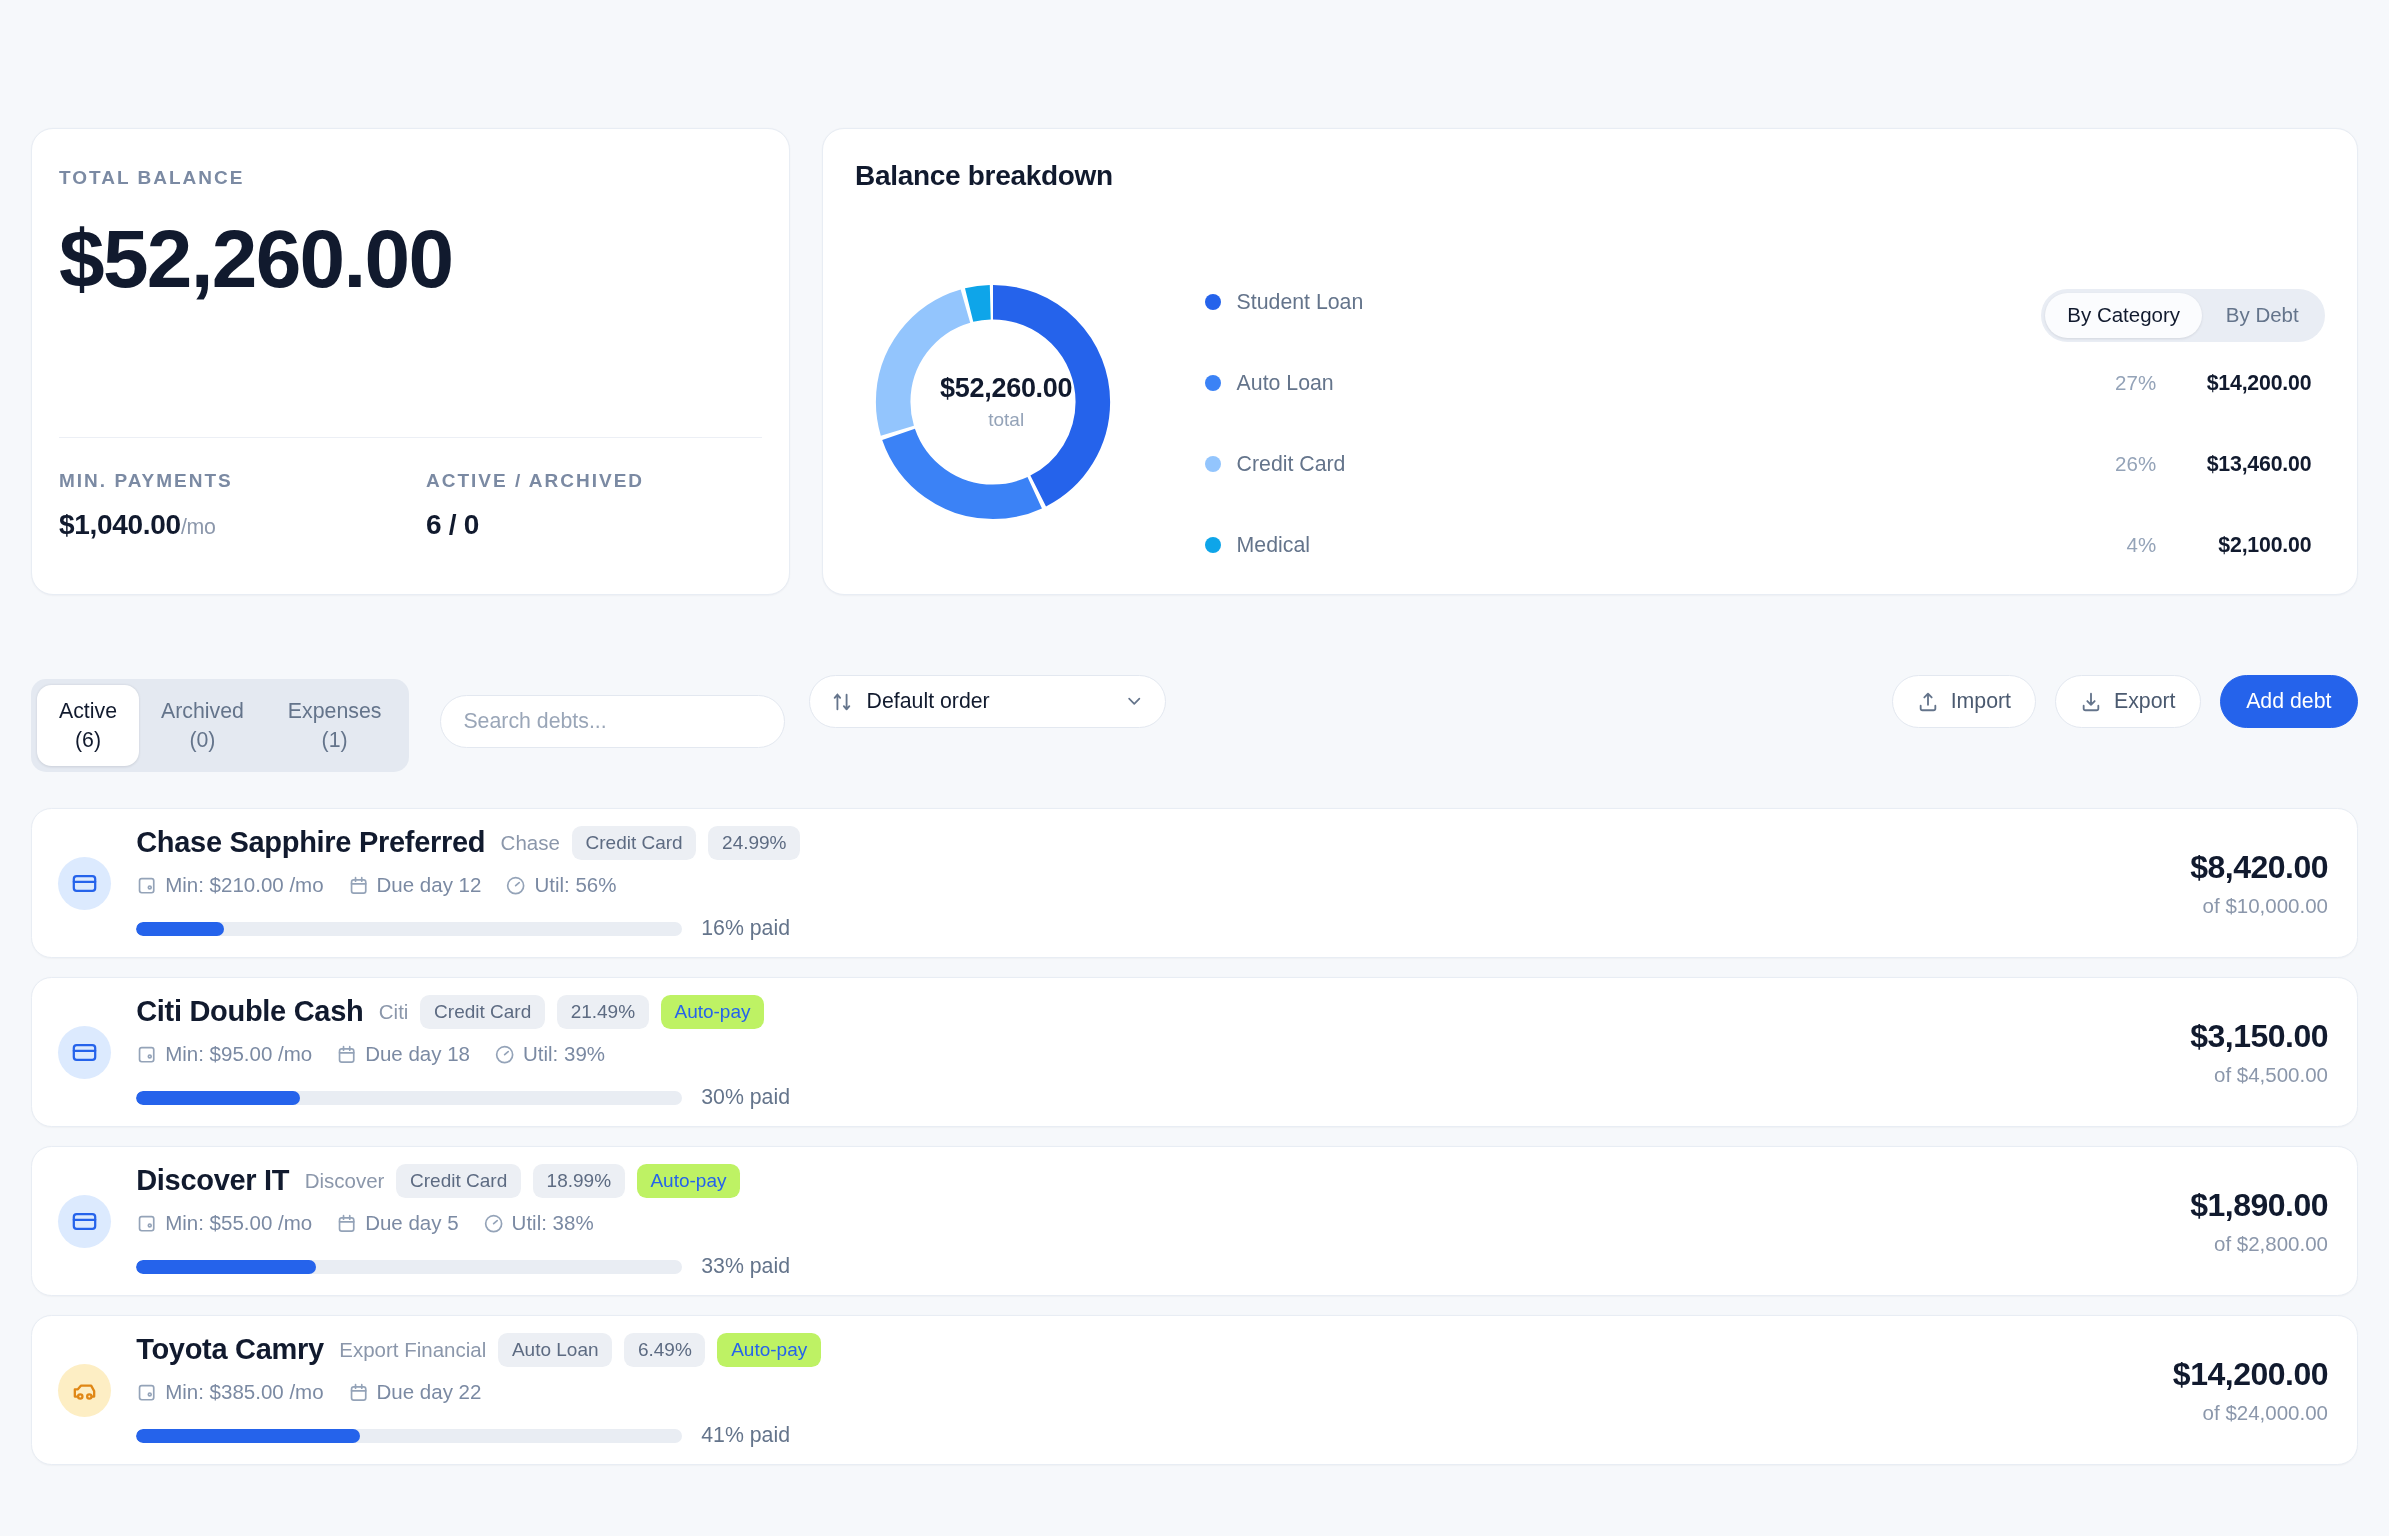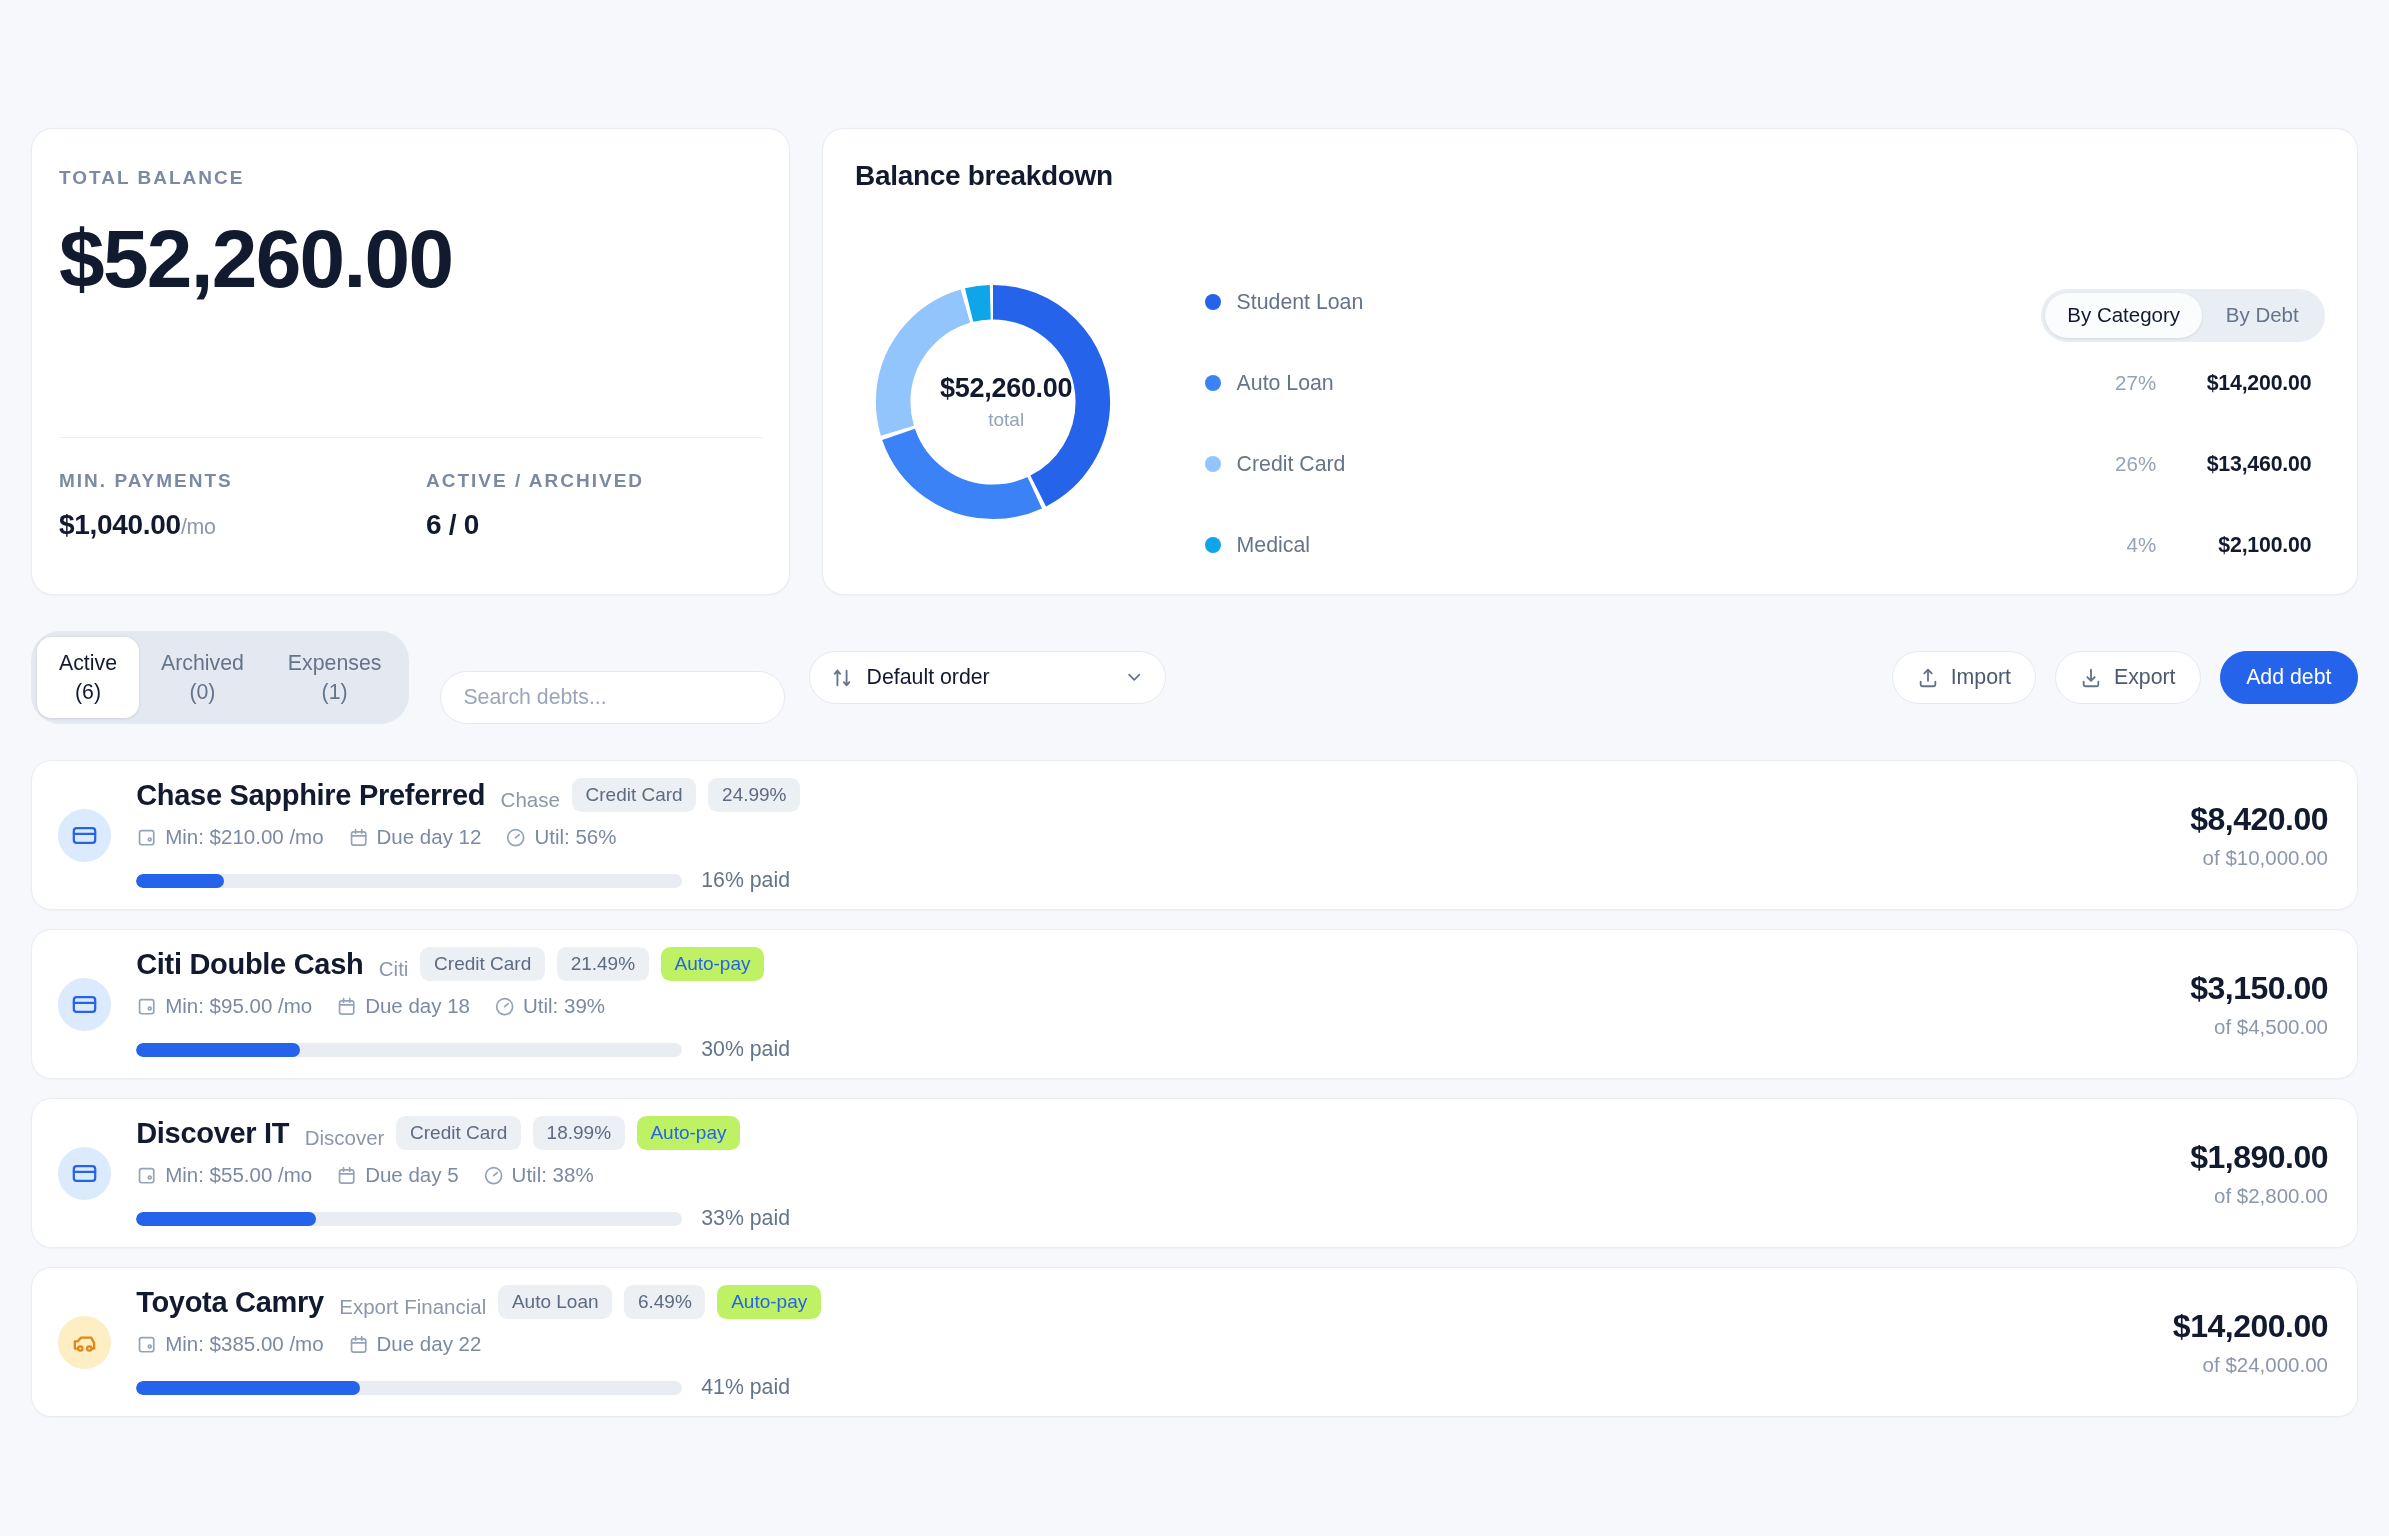--- a/index.html
+++ b/index.html
@@ -65,21 +65,21 @@
 
   .legend { margin-left: 58px; flex: 1; padding-right: 13.7px; }
   .legend-row { display: flex; align-items: center; height: 38px; margin-bottom: 0.9px; margin-top: 43px; }
   .dot { width: 16px; height: 16px; border-radius: 50%; flex: none; }
   .legend-label { font-size: 21.3px; color: #64748b; margin-left: 15.4px; flex: 1; }
   .legend-pct { font-size: 20.5px; color: #94a3b8; width: 68px; text-align: right; }
   .legend-amt { font-size: 21.3px; font-weight: 700; color: #111a2e; width: 145px; text-align: right; margin-left: 10.2px; letter-spacing: -0.2px; }
 
   
   .toolbar { display: flex; align-items: center; margin-top: 36px; }
-  .tabs { background: #e4e9f1; border-radius: 29px; padding: 6px; display: flex; }
+  .tabs { background: #e4e9f1; border-radius: 15px; padding: 6px; display: flex; margin-top: 48px; }
   .tab {
     border: none; background: transparent; font-family: inherit; cursor: pointer;
     padding: 12px 22px; border-radius: 14.5px; color: #64748b;
     font-size: 21.3px; line-height: 1.35; text-align: center; min-width: 102px;
   }
   .tab .cnt { display: block; font-size: 21.3px; }
   .tab.on { background: #ffffff; color: #111a2e; box-shadow: 0 0.9px 2.6px rgba(16,24,40,.12); }
 
   .search {
     margin-left: 31px; width: 345px; height: 53px;
@@ -114,21 +114,21 @@
   .debt {
     background: #ffffff; border: 0.9px solid #e8edf4; border-radius: 20.5px;
     box-shadow: 0 0.9px 1.7px rgba(16,24,40,.03);
     height: 150px; display: flex; align-items: center; padding: 0 29px 0 25.6px;
   }
   .avatar {
     width: 53px; height: 53px; border-radius: 50%; flex: none;
     display: flex; align-items: center; justify-content: center;
   }
   .debt-main { margin-left: 25.6px; flex: 1; }
-  .title-line { display: flex; align-items: flex-end; gap: 12px; }
+  .title-line { display: flex; align-items: center; gap: 12px; }
   .debt-name { font-size: 29px; font-weight: 700; color: #111a2e; letter-spacing: -0.3px; }
   .issuer { font-size: 20.5px; color: #8b97ab; margin-left: 3.4px; }
   .chip {
     font-size: 19px; color: #5d6b82; background: #eceff4;
     padding: 6px 13.7px; border-radius: 9.4px;
   }
   .chip.auto { color: #2563eb; background: #bef264; }
   .meta { display: flex; align-items: center; gap: 24px; margin-top: 13.7px; }
   .meta-item { display: flex; align-items: center; gap: 7.7px; font-size: 20.5px; color: #7b8aa3; }
   .prog-line { display: flex; align-items: center; margin-top: 19px; }

